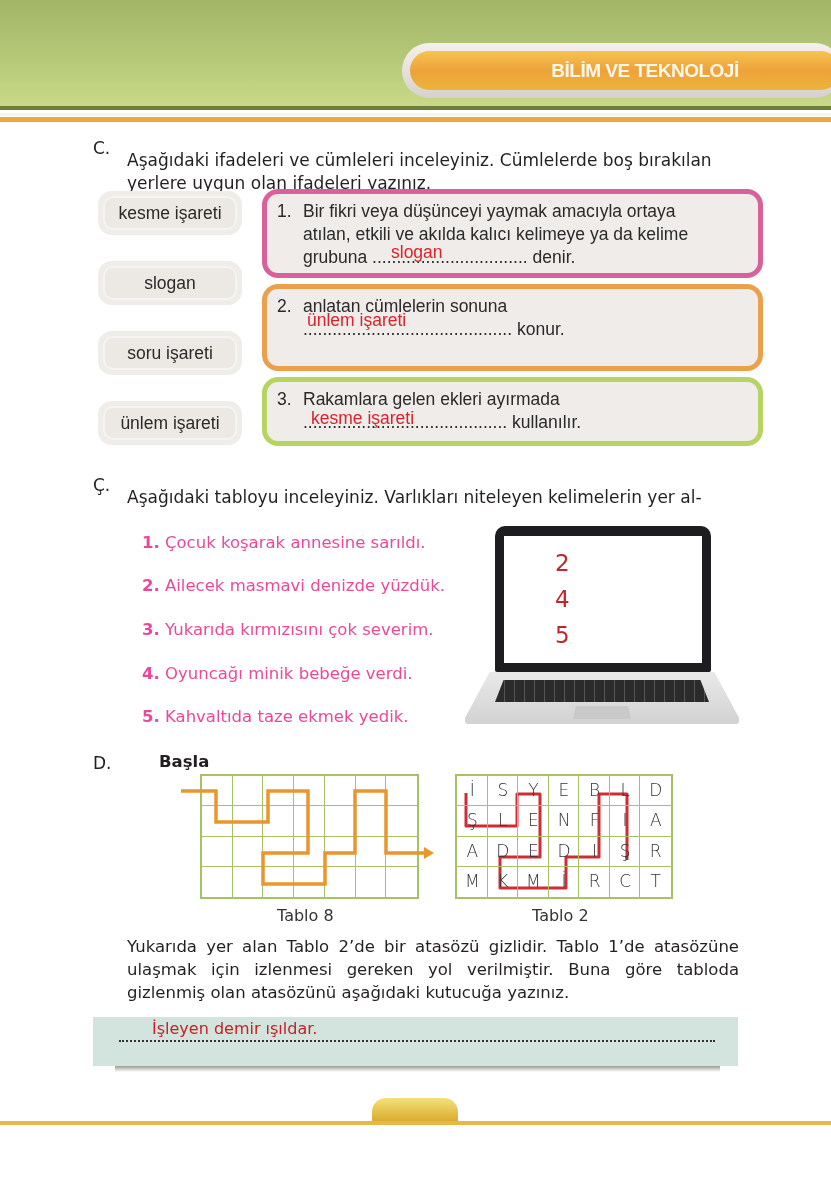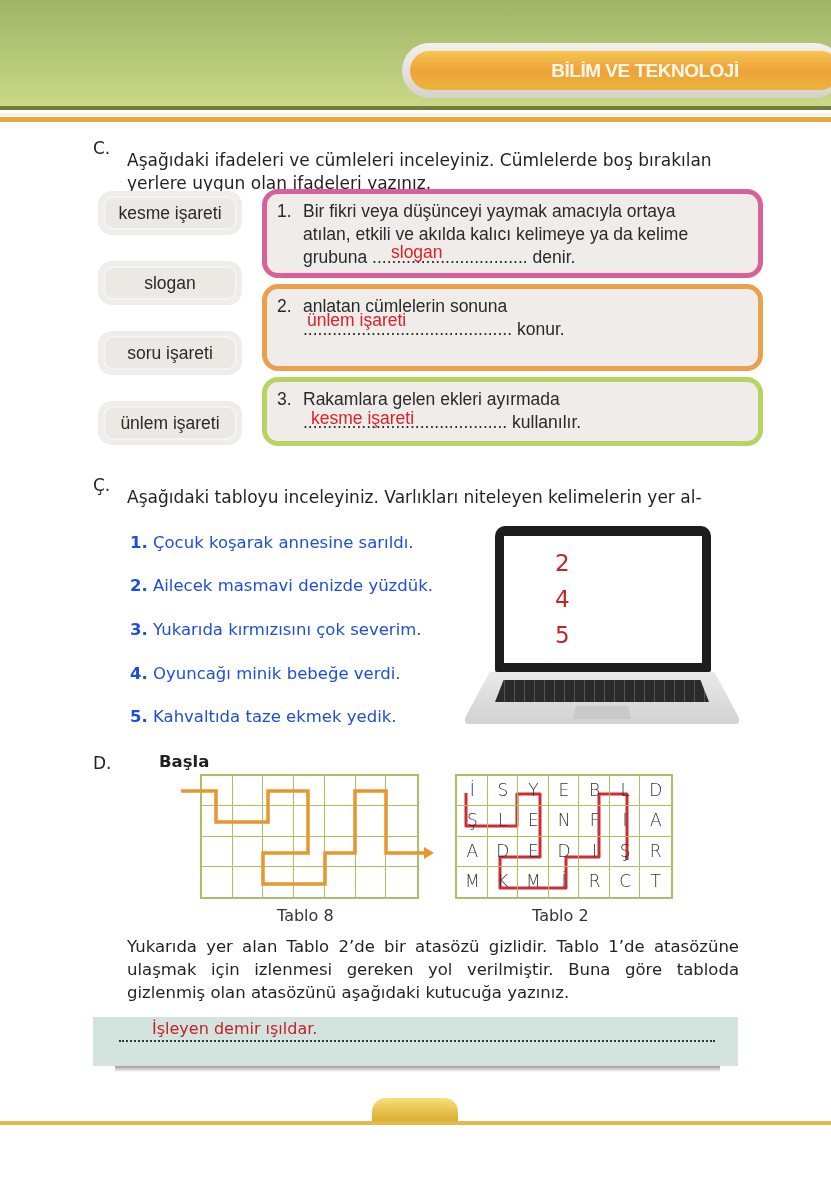--- a/index.html
+++ b/index.html
@@ -21,21 +21,21 @@
 
   .sbox { position: absolute; left: 262px; width: 501px; border-radius: 16px; padding: 6px 10px 6px 12px; background: #efecea; font-family: "Liberation Sans", sans-serif; font-size: 17.5px; line-height: 23px; color: #2a2a2a; }
   .sbox.pink { border: 5px solid #d9619a; }
   .sbox.orange { border: 5px solid #eba14b; }
   .sbox.green { border: 5px solid #b7d463; }
   .sbox .num { position: absolute; left: 10px; }
   .sbox .txt { margin-left: 24px; text-align: justify; }
   .rel { position: relative; }
   .overlay-ans { position: absolute; color: #d8232a; font-family: "Liberation Sans", sans-serif; font-size: 17.5px; }
 
-  .item { position: absolute; left: 130px; font-family: "DejaVu Sans", sans-serif; font-size: 16.5px; color: #1d4ed8; }
+  .item { position: absolute; left: 142px; font-family: "DejaVu Sans", sans-serif; font-size: 16.5px; color: #ec4899; }
   .item b { font-weight: bold; }
 
   .laptop { position: absolute; left: 465px; top: 526px; width: 274px; height: 200px; }
   .lid { position: absolute; left: 30px; top: 0; width: 216px; height: 146px; background: #1d1d1f; border-radius: 10px 10px 2px 2px; }
   .screen { position: absolute; left: 9px; top: 10px; width: 198px; height: 127px; background: #ffffff; }
   .screen-num { position: absolute; left: 51px; font-family: "DejaVu Sans", sans-serif; font-size: 23px; color: #c0272d; }
   .base { position: absolute; left: 0; top: 146px; width: 274px; height: 52px; background: linear-gradient(180deg, #e9e9e9, #d2d2d2); clip-path: polygon(9% 0, 91% 0, 100% 88%, 100% 100%, 0 100%, 0 88%); border-radius: 3px; }
   .keys { position: absolute; left: 30px; top: 8px; width: 214px; height: 22px; background: repeating-linear-gradient(90deg, #2b2b2b 0 9px, #555 9px 10px); clip-path: polygon(4% 0, 96% 0, 100% 100%, 0 100%); }
   .pad { position: absolute; left: 108px; top: 34px; width: 58px; height: 13px; background: #c9c9c9; clip-path: polygon(5% 0, 95% 0, 100% 100%, 0 100%); }
 

